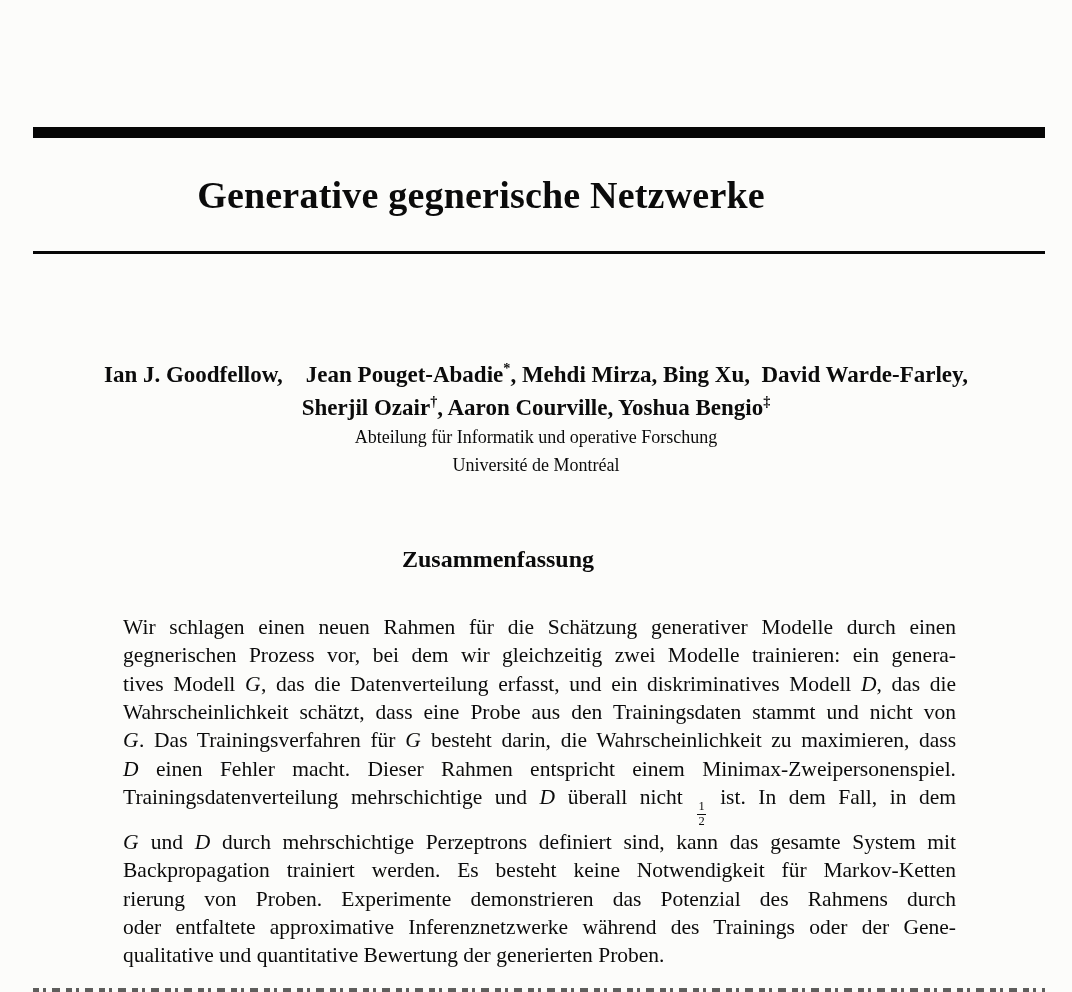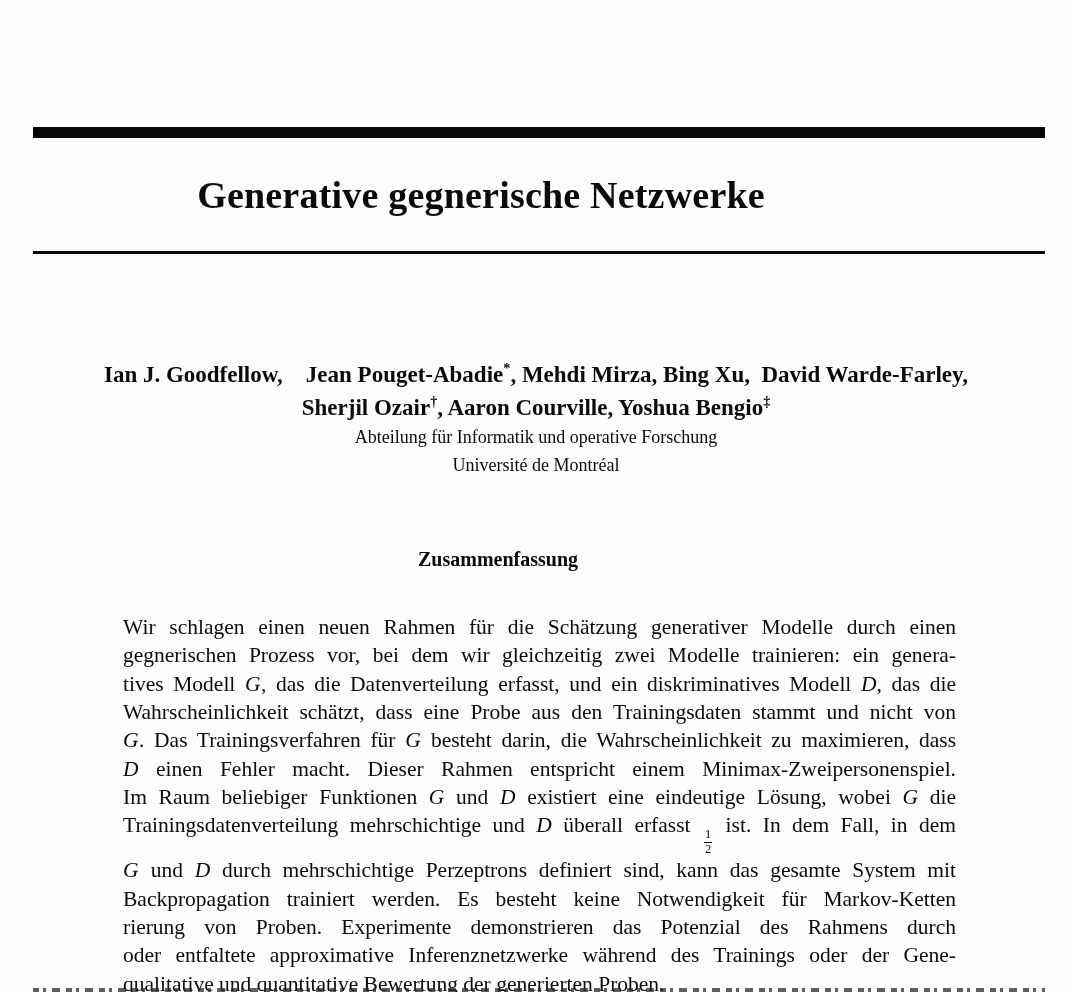--- a/index.html
+++ b/index.html
@@ -16,21 +16,21 @@
   .paper-title{
     position:absolute;left:0;top:172px;width:962px;text-align:center;
     font-size:38px;font-weight:bold;line-height:46px;letter-spacing:.2px;
   }
   .author-block{position:absolute;left:0;top:322px;width:1072px;text-align:center;margin-top:36px;}
   .author-line{font-size:23px;font-weight:bold;line-height:33px;white-space:pre-wrap;}
   .affil-line{font-size:18px;line-height:27.5px;}
   .sup{vertical-align:super;font-size:.62em;line-height:0;}
   .abstract-heading{
     position:absolute;left:0;top:546px;width:996px;text-align:center;
-    font-size:20px;font-weight:bold;line-height:26px;
+    font-size:24px;font-weight:bold;line-height:26px;
   }
   .abstract-body{
     position:absolute;left:123px;top:613px;width:833px;
     font-size:21.5px;line-height:28.35px;
   }
   .abs-line{text-align:justify;text-align-last:justify;}
   .abs-line:last-child{text-align-last:left;}
   .mi{font-style:italic;}
   .mcal{font-style:italic;letter-spacing:.5px;}
   .frac{
@@ -68,22 +68,21 @@
 
 <div class="abstract-heading">Zusammenfassung</div>
 
 <div class="abstract-body">
     <div class="abs-line"><span>Wir schlagen einen neuen Rahmen für die Schätzung generativer Modelle durch einen</span></div>
     <div class="abs-line"><span>gegnerischen Prozess vor, bei dem wir gleichzeitig zwei Modelle trainieren: ein genera-</span></div>
     <div class="abs-line"><span>tives Modell </span><span class="mcal">G</span><span>, das die Datenverteilung erfasst, und ein diskriminatives Modell </span><span class="mi">D</span><span>, das die</span></div>
     <div class="abs-line"><span>Wahrscheinlichkeit schätzt, dass eine Probe aus den Trainingsdaten stammt und nicht von</span></div>
     <div class="abs-line"><span class="mcal">G</span><span>. Das Trainingsverfahren für </span><span class="mcal">G</span><span> besteht darin, die Wahrscheinlichkeit zu maximieren, dass</span></div>
     <div class="abs-line"><span class="mi">D</span><span> einen Fehler macht. Dieser Rahmen entspricht einem Minimax-Zweipersonenspiel.</span></div>
-    <div class="abs-line"><span>Im Raum beliebiger Funktionen </span><span class="mi">G</span><span> und </span><span class="mi">D</span><span> existiert eine eindeutige Lösung, wobei </span><span class="mi">G</span><span> die</span></div>
-    <div class="abs-line"><span>Trainingsdatenverteilung mehrschichtige und </span><span class="mi">D</span><span> überall erfasst </span><span class="frac">
+    <div class="abs-line"><span>Trainingsdatenverteilung mehrschichtige und </span><span class="mi">D</span><span> überall nicht </span><span class="frac">
         <span class="num">1</span>
         <span class="den">2</span>
       </span><span> ist. In dem Fall, in dem</span></div>
     <div class="abs-line"><span class="mcal">G</span><span> und </span><span class="mi">D</span><span> durch mehrschichtige Perzeptrons definiert sind, kann das gesamte System mit</span></div>
     <div class="abs-line"><span>Backpropagation trainiert werden. Es besteht keine Notwendigkeit für Markov-Ketten</span></div>
     <div class="abs-line"><span>rierung von Proben. Experimente demonstrieren das Potenzial des Rahmens durch</span></div>
     <div class="abs-line"><span>oder entfaltete approximative Inferenznetzwerke während des Trainings oder der Gene-</span></div>
     <div class="abs-line"><span>qualitative und quantitative Bewertung der generierten Proben.</span></div>
   </div>
 

